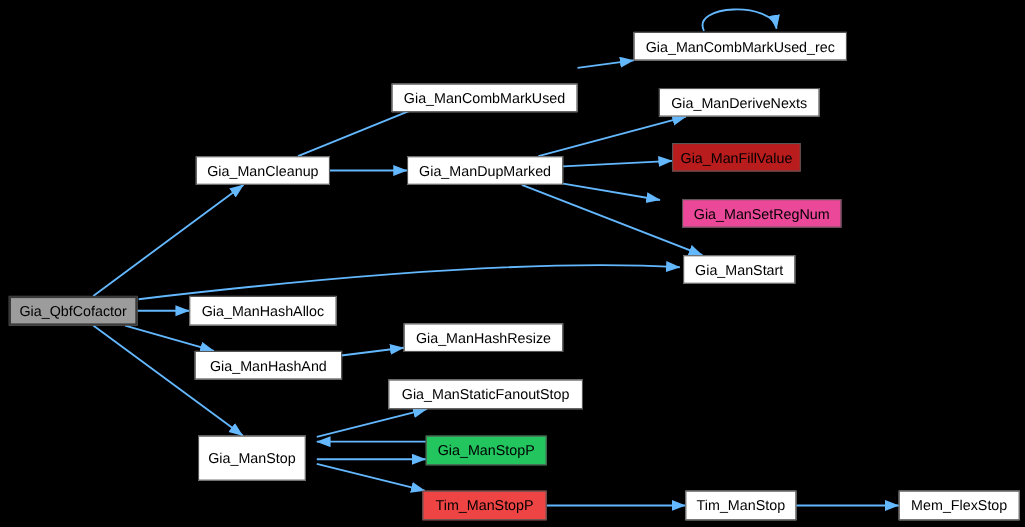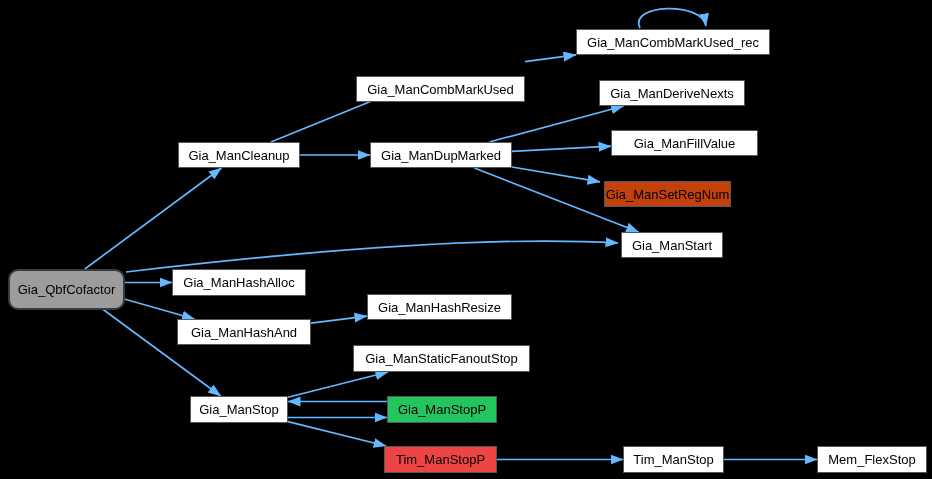--- a/index.html
+++ b/index.html
@@ -65,60 +65,60 @@
         <path class="edge-path" stroke="#63b8ff" marker-end="url(#arrow)" d="M 303.0 324.1 L 367.0 316.1"></path>
         <path class="edge-path" stroke="#63b8ff" marker-end="url(#arrow)" d="M 288.0 397.2 L 387.9 372.0"></path>
         <path class="edge-path" stroke="#63b8ff" marker-end="url(#arrow)" d="M 387.0 401.5 L 288.0 401.5"></path>
         <path class="edge-path" stroke="#63b8ff" marker-end="url(#arrow)" d="M 288.0 417.5 L 387.0 417.5"></path>
         <path class="edge-path" stroke="#63b8ff" marker-end="url(#arrow)" d="M 288.0 421.7 L 386.1 446.0"></path>
         <path class="edge-path" stroke="#63b8ff" marker-end="url(#arrow)" d="M 497.0 459.5 L 623.0 459.5"></path>
         <path class="edge-path" stroke="#63b8ff" marker-end="url(#arrow)" d="M 724.0 459.5 L 817.0 459.5"></path>
       </g>
   </svg>
   <div id="nodes">
-      <div class="node highlighted" style="left: 8px; top: 269px; width: 117px; height: 41px; background: rgb(156, 156, 156); border-color: rgb(58, 58, 58); color: rgb(0, 0, 0); border-radius: 10px;">
+      <div class="node highlighted" style="left: 8px; top: 269px; width: 117px; height: 27px; background: rgb(156, 156, 156); border-color: rgb(58, 58, 58); color: rgb(0, 0, 0);">
         <span>Gia_QbfCofactor</span>
       </div>
       <div class="node" style="left: 178px; top: 142px; width: 122px; height: 26px; background: rgb(255, 255, 255); border-color: rgb(86, 86, 86); color: rgb(0, 0, 0);">
         <span>Gia_ManCleanup</span>
       </div>
       <div class="node" style="left: 356px; top: 60px; width: 169px; height: 26px; background: rgb(255, 255, 255); border-color: rgb(86, 86, 86); color: rgb(0, 0, 0); margin-top: 16px;">
         <span>Gia_ManCombMarkUsed</span>
       </div>
       <div class="node" style="left: 576px; top: 29px; width: 194px; height: 26px; background: rgb(255, 255, 255); border-color: rgb(86, 86, 86); color: rgb(0, 0, 0);">
         <span>Gia_ManCombMarkUsed_rec</span>
       </div>
       <div class="node" style="left: 370px; top: 142px; width: 142px; height: 26px; background: rgb(255, 255, 255); border-color: rgb(86, 86, 86); color: rgb(0, 0, 0);">
         <span>Gia_ManDupMarked</span>
       </div>
       <div class="node" style="left: 599px; top: 80px; width: 146px; height: 26px; background: rgb(255, 255, 255); border-color: rgb(86, 86, 86); color: rgb(0, 0, 0); align-items: center;">
         <span>Gia_ManDeriveNexts</span>
       </div>
-      <div class="node" style="left: 611px; top: 130px; width: 147px; height: 26px; background: #ffffff; border-color: rgb(86, 86, 86); color: rgb(0, 0, 0);">
+      <div class="node" style="left: 611px; top: 130px; width: 117px; height: 26px; background: #b91c1c; border-color: rgb(86, 86, 86); color: rgb(0, 0, 0);">
         <span>Gia_ManFillValue</span>
       </div>
-      <div class="node" style="left: 604px; top: 181px; width: 127px; height: 26px; background: #c2410c; border-color: rgb(86, 86, 86); color: rgb(0, 0, 0);">
+      <div class="node" style="left: 620px; top: 181px; width: 145px; height: 26px; background: #ec4899; border-color: rgb(86, 86, 86); color: rgb(0, 0, 0);">
         <span>Gia_ManSetRegNum</span>
       </div>
       <div class="node" style="left: 621px; top: 232px; width: 102px; height: 26px; background: rgb(255, 255, 255); border-color: rgb(86, 86, 86); color: rgb(0, 0, 0);">
         <span>Gia_ManStart</span>
       </div>
       <div class="node" style="left: 172px; top: 269px; width: 134px; height: 27px; background: rgb(255, 255, 255); border-color: rgb(86, 86, 86); color: rgb(0, 0, 0);">
         <span>Gia_ManHashAlloc</span>
       </div>
       <div class="node" style="left: 177px; top: 319px; width: 134px; height: 26px; background: rgb(255, 255, 255); border-color: rgb(86, 86, 86); color: rgb(0, 0, 0);">
         <span>Gia_ManHashAnd</span>
       </div>
       <div class="node" style="left: 367px; top: 294px; width: 145px; height: 26px; background: rgb(255, 255, 255); border-color: rgb(86, 86, 86); color: rgb(0, 0, 0);">
         <span>Gia_ManHashResize</span>
       </div>
       <div class="node" style="left: 353px; top: 345px; width: 177px; height: 27px; background: rgb(255, 255, 255); border-color: rgb(86, 86, 86); color: rgb(0, 0, 0);">
         <span>Gia_ManStaticFanoutStop</span>
       </div>
-      <div class="node" style="left: 190px; top: 396px; width: 98px; height: 27px; background: rgb(255, 255, 255); border-color: rgb(86, 86, 86); color: rgb(0, 0, 0);">
+      <div class="node" style="left: 180px; top: 396px; width: 98px; height: 41px; background: rgb(255, 255, 255); border-color: rgb(86, 86, 86); color: rgb(0, 0, 0);">
         <span>Gia_ManStop</span>
       </div>
       <div class="node" style="left: 387px; top: 396px; width: 110px; height: 27px; background: #22c55e; border-color: rgb(86, 86, 86); color: rgb(0, 0, 0);">
         <span>Gia_ManStopP</span>
       </div>
       <div class="node" style="left: 384px; top: 446px; width: 113px; height: 27px; background: #ef4444; border-color: rgb(86, 86, 86); color: rgb(0, 0, 0);">
         <span>Tim_ManStopP</span>
       </div>
       <div class="node" style="left: 623px; top: 446px; width: 101px; height: 27px; background: rgb(255, 255, 255); border-color: rgb(86, 86, 86); color: rgb(0, 0, 0);">
         <span>Tim_ManStop</span>

